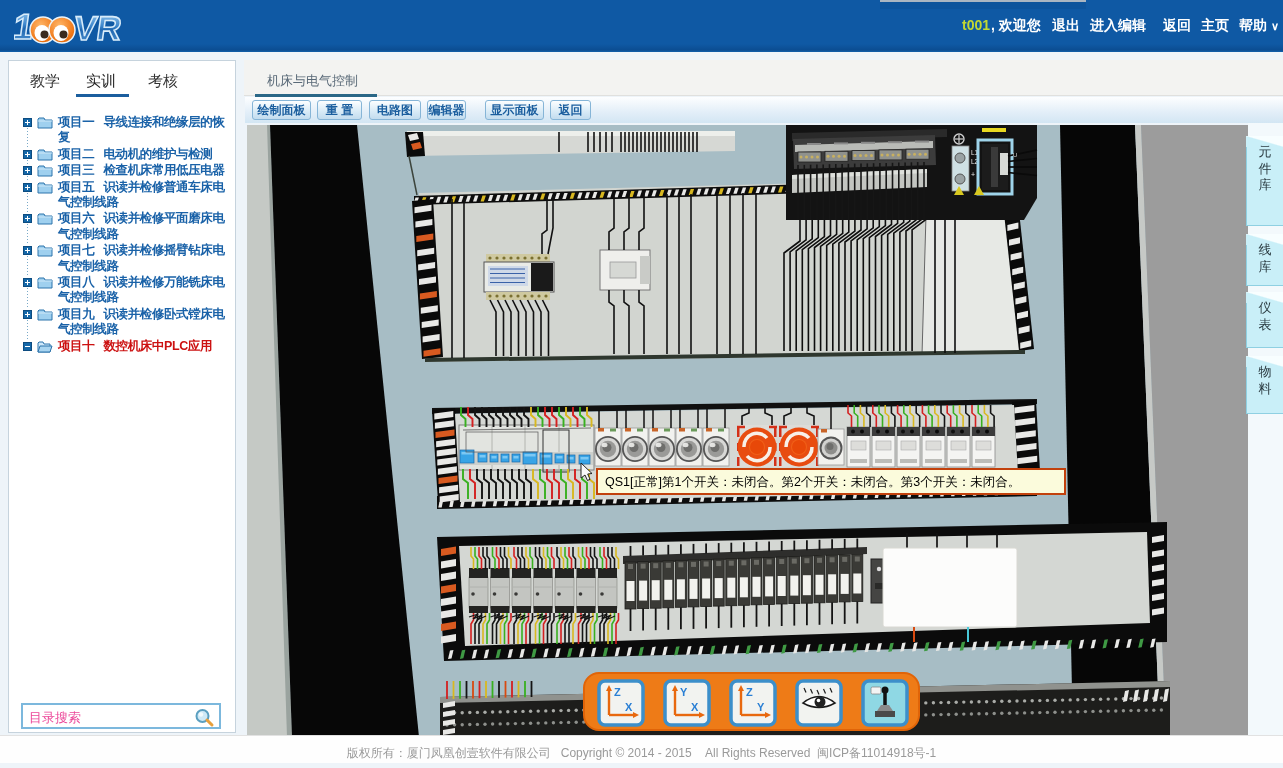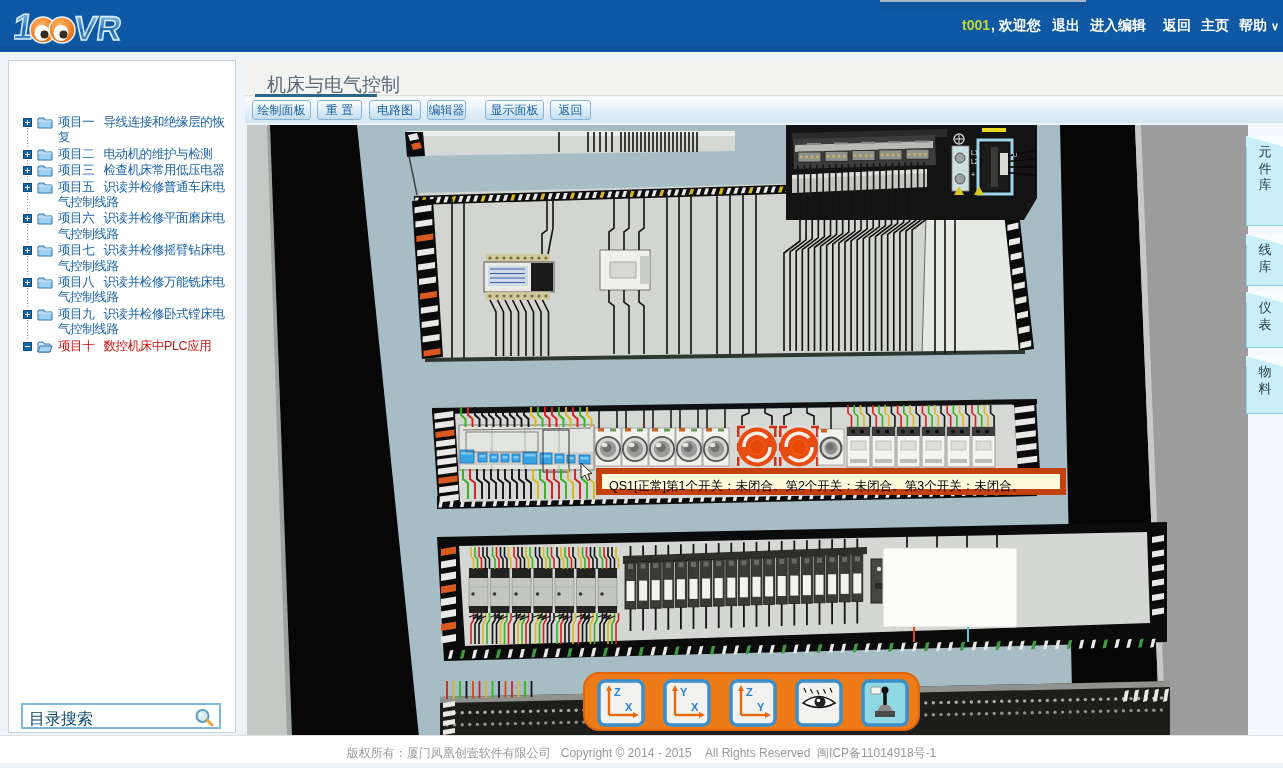--- a/index.html
+++ b/index.html
@@ -2,45 +2,45 @@
 <html><head><meta charset="utf-8"><title>100VR</title><style>
 *{margin:0;padding:0;box-sizing:border-box}
 html,body{width:1283px;height:768px;overflow:hidden}
 body{font-family:"Liberation Sans",sans-serif;background:#eef4f9;position:relative}
 #hdr{position:absolute;left:0;top:0;width:1283px;height:52px;background:linear-gradient(#0f59a4,#0f59a4 44px,#0b4d92 50px,#1061ad 52px)}
 #hdr .logo{position:absolute;left:14px;top:8px}
 #hdr .site{position:absolute;left:126px;top:12px;color:#fff;font-size:24px;letter-spacing:1px}
 #hdr .nav{position:absolute;left:0;top:17px;width:1283px;color:#fff;font-size:14px;font-weight:bold}
 #hdr .nav span{position:absolute;white-space:nowrap}
 #topstrip{position:absolute;left:880px;top:0;width:206px;height:9px;background:#0d549c;border-top:2px solid #aab6c2}
-#tooltip{position:absolute;left:596px;top:468px;width:470px;height:27px;background:#fbfbdc;border:6px solid #c2410c;font-size:12.5px;color:#000;line-height:25px;padding-left:7px;white-space:nowrap}
+#tooltip{position:absolute;left:596px;top:468px;width:470px;height:27px;background:#fbfbdc;border:2px solid #c2410c;font-size:12.5px;color:#000;line-height:25px;padding-left:7px;white-space:nowrap}
 #sidebar{position:absolute;left:8px;top:60px;width:228px;height:673px;background:#fff;border:1px solid #c6d3dd;overflow:hidden}
 #sidebar .tabs{position:relative;height:36px}
 #sidebar .tabs span{position:absolute;top:11px;font-size:15px;color:#333}
 #sidebar .tabs .t1{left:21px}
 #sidebar .tabs .t2{left:77px;color:#222}
 #sidebar .tabs .t3{left:139px}
 #sidebar .tabs .bar{position:absolute;left:67px;top:33px;width:53px;height:3px;background:#1b5e9e}
 #tree{position:absolute;left:0px;top:54px;width:226px}
-#tree .it{position:relative;padding:0 4px 1px 49px;font-size:12.5px;font-weight:normal;color:#1a62a8;line-height:15.4px;white-space:nowrap;letter-spacing:-0.4px}
+#tree .it{position:relative;padding:0 4px 1px 49px;font-size:12.5px;font-weight:bold;color:#1a62a8;line-height:15.4px;white-space:nowrap;letter-spacing:-0.4px}
 #tree .it.red{color:#cc1111}
 #tree .pm{position:absolute;left:14px;top:3px;width:9px;height:9px;background:#1467a8;border:1px solid #0d4c80}
 #tree .pm:before{content:"";position:absolute;left:1px;top:3px;width:5px;height:1px;background:#fff}
 #tree .pm.plus:after{content:"";position:absolute;left:3px;top:1px;width:1px;height:5px;background:#fff}
 #tree .dot{position:absolute;left:18px;top:13px;bottom:-2px;width:1px;background-image:linear-gradient(#7aaac8 1px,transparent 1px);background-size:1px 3px}
 #tree .fo{position:absolute;left:28px;top:1px}
 #search{position:absolute;left:12px;top:642px;width:200px;height:26px;border:2px solid #7cb8dd;background:#fff}
-#search .ph{position:absolute;left:6px;top:4px;font-size:16px;color:#0c4a6e}
+#search .ph{position:absolute;left:6px;top:4px;font-size:13px;color:#ec4899}
 #search svg{position:absolute;right:4px;top:2px}
 #mtop{position:absolute;left:244px;top:60px;width:1039px;height:36px;background:#f3f3f1;border-bottom:1px solid #e0e0de}
-#mtitle{position:absolute;left:267px;top:72px;font-size:19px;color:#5a6a78}
+#mtitle{position:absolute;left:267px;top:72px;font-size:13px;color:#5a6a78}
 #mline{position:absolute;left:246px;top:94px;width:1018px;height:0}
 #mline .b{position:absolute;left:9px;top:0px;width:122px;height:3px;background:#2a6787}
 #toolbar{position:absolute;left:245px;top:97px;width:1038px;height:26px;background:linear-gradient(#fdfeff,#e2eef8 60%,#d3e6f3)}
-#toolbar .bt{position:absolute;top:3px;height:20px;border:1px solid #86b5d7;border-radius:3px;background:linear-gradient(#fdfeff,#d7eaf6 60%,#c3dcee);color:#1b5e9e;font-size:12px;font-weight:normal;text-align:center;line-height:18px}
+#toolbar .bt{position:absolute;top:3px;height:20px;border:1px solid #86b5d7;border-radius:3px;background:linear-gradient(#fdfeff,#d7eaf6 60%,#c3dcee);color:#1b5e9e;font-size:12px;font-weight:bold;text-align:center;line-height:18px}
 #scene{position:absolute;left:247px;top:125px;width:1001px;height:610px;overflow:hidden}
 #rstrip{position:absolute;left:1248px;top:123px;width:35px;height:612px;background:#f3f9fc}
 .rtab{position:absolute;left:1246px;width:37px;background:#c9eff8;border:1px solid #8fd0e2;border-right:none;color:#2a3a40;font-size:13px;text-align:center;padding-top:7px}
 .rtab .nick{position:absolute;left:-1px;top:-1px;width:38px;height:11px;background:linear-gradient(to right top,#c9eff8 47%,#f8feff 53%)}
 .rtab span{position:relative;display:block;line-height:16.5px}
 #footer{position:absolute;left:0px;top:735px;width:1283px;height:28px;background:#fefefe;border-top:1px solid #e2e2e2}
 #footer div{margin-top:9px;text-align:center;color:#9a9a9a;font-size:12px}
 </style></head>
 <body>
 <div id="hdr">
@@ -76,20 +76,26 @@
       <span style="left:991px">, 欢迎您</span>
   <span style="left:1052px">退出</span>
       <span style="left:1090px">进入编辑</span>
   <span style="left:1163px">返回</span>
       <span style="left:1201px">主页</span>
       <span style="left:1239px">帮助 <i style="font-style:normal;font-size:11px">∨</i></span>
     </div>
 </div>
 <div id="topstrip"></div>
 <div id="sidebar">
+  <div class="tabs">
+      <span class="t1">教学</span>
+      <span class="t2">实训</span>
+      <span class="t3">考核</span>
+      <i class="bar"></i>
+    </div>
   <div id="tree">
       <div class="it"><i class="dot"></i><i class="pm plus"></i><i class="fo"><svg width="16" height="13" viewBox="0 0 16 13">
             <path d="M1 3 L1 12 L15 12 L15 4 L8 4 L7 2 L2 2 Z" fill="#9fd0ef" stroke="#2d74ac" stroke-width="1"></path>
             <path d="M1 5 L15 5" stroke="#cfe8f8" stroke-width="1"></path>
           </svg></i>项目一&nbsp;&nbsp;&nbsp;导线连接和绝缘层的恢<br>复</div>
 <div class="it"><i class="dot"></i><i class="pm plus"></i><i class="fo"><svg width="16" height="13" viewBox="0 0 16 13">
             <path d="M1 3 L1 12 L15 12 L15 4 L8 4 L7 2 L2 2 Z" fill="#9fd0ef" stroke="#2d74ac" stroke-width="1"></path>
             <path d="M1 5 L15 5" stroke="#cfe8f8" stroke-width="1"></path>
           </svg></i>项目二&nbsp;&nbsp;&nbsp;电动机的维护与检测</div>
 <div class="it"><i class="dot"></i><i class="pm plus"></i><i class="fo"><svg width="16" height="13" viewBox="0 0 16 13">

